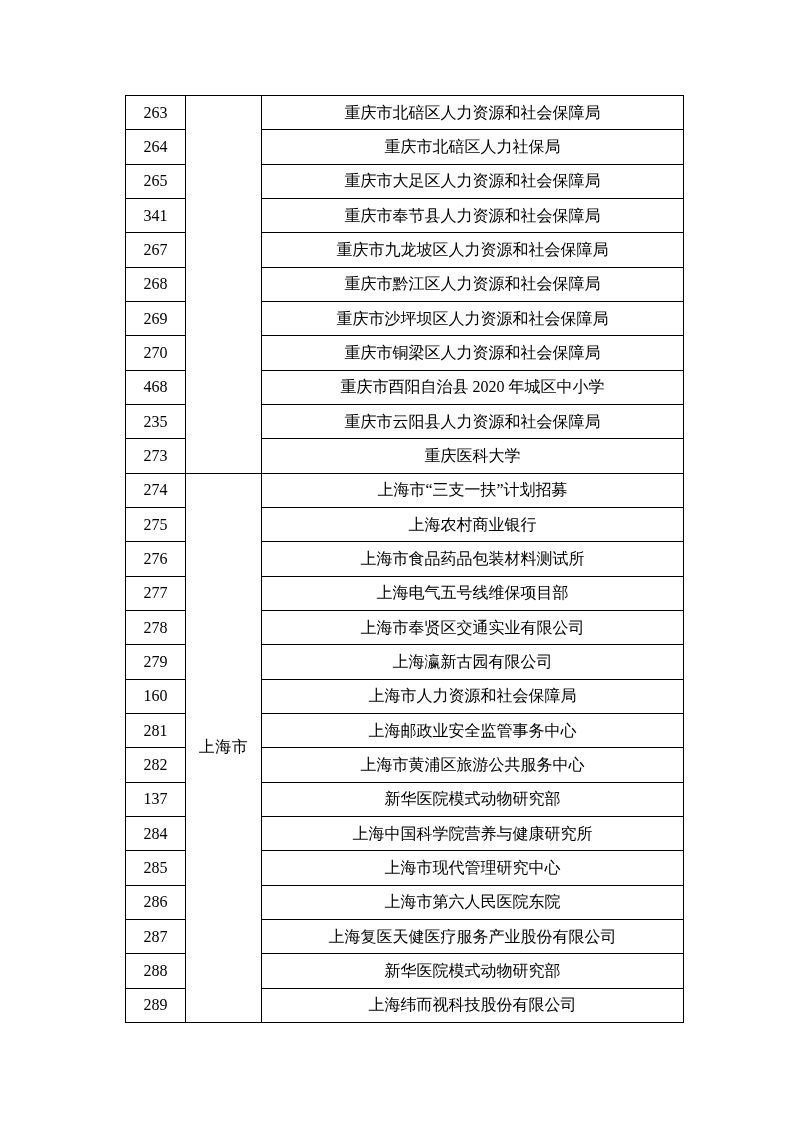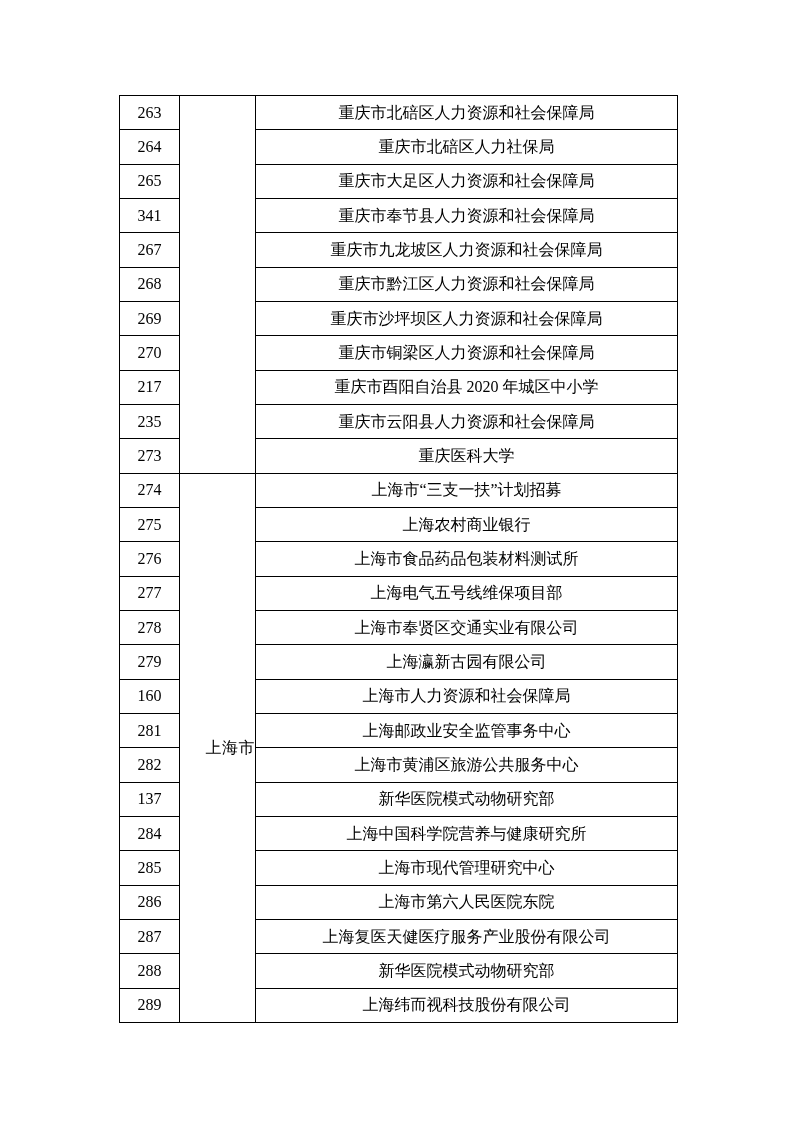--- a/index.html
+++ b/index.html
@@ -11,44 +11,45 @@
     position: relative;
     width: 793px;
     height: 1122px;
     background: #ffffff;
     font-family: "Liberation Serif", "DejaVu Serif", serif;
     color: #000000;
     overflow: hidden;
   }
   table.org-table {
     position: absolute;
-    left: 119px;
+    left: 125px;
     top: 95px;
     width: 558px;
     height: 928px;
     border-collapse: collapse;
     table-layout: fixed;
     padding-left: 35px;
   }
   table.org-table td {
     border: 1px solid #000000;
     font-size: 16px;
     line-height: 1;
     vertical-align: middle;
     padding: 0;
     white-space: nowrap;
     overflow: hidden;
   }
   td.num-cell {
     text-align: center;
   }
   td.region-cell {
-    text-align: right;
+    text-align: center;
     vertical-align: middle;
     letter-spacing: 0.5px;
+    font-family: Liberation Mono, monospace;
   }
   td.org-cell {
     text-align: center;
     padding-left: 5px;
   }
   col.c-num { width: 60px; }
   col.c-region { width: 76px; }
   col.c-org { width: 422px; }
 </style>
 </head>
@@ -89,21 +90,21 @@
         </tr>
         <tr>
           <td class="num-cell">269</td>
           <td class="org-cell">重庆市沙坪坝区人力资源和社会保障局</td>
         </tr>
         <tr>
           <td class="num-cell">270</td>
           <td class="org-cell">重庆市铜梁区人力资源和社会保障局</td>
         </tr>
         <tr>
-          <td class="num-cell">217</td>
+          <td class="num-cell">468</td>
           <td class="org-cell">重庆市酉阳自治县 2020 年城区中小学</td>
         </tr>
         <tr>
           <td class="num-cell">235</td>
           <td class="org-cell">重庆市云阳县人力资源和社会保障局</td>
         </tr>
         <tr>
           <td class="num-cell">273</td>
           <td class="org-cell">重庆医科大学</td>
         </tr>

